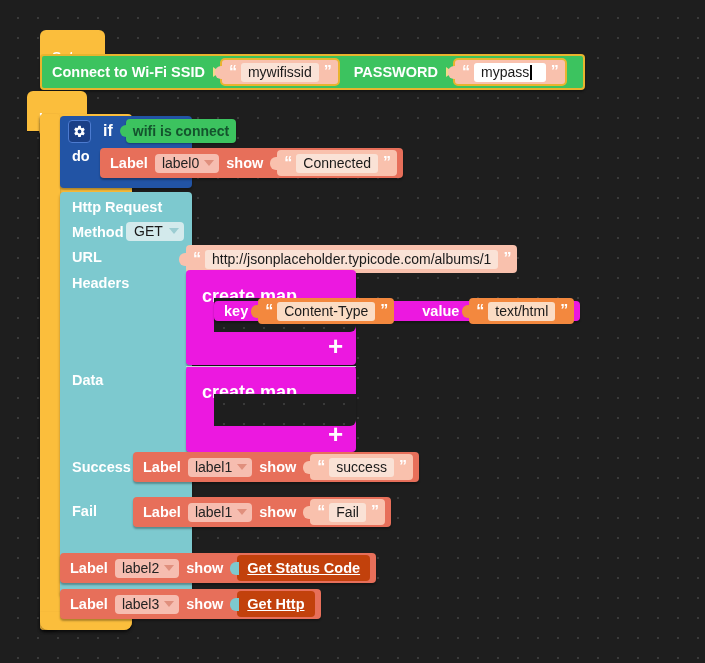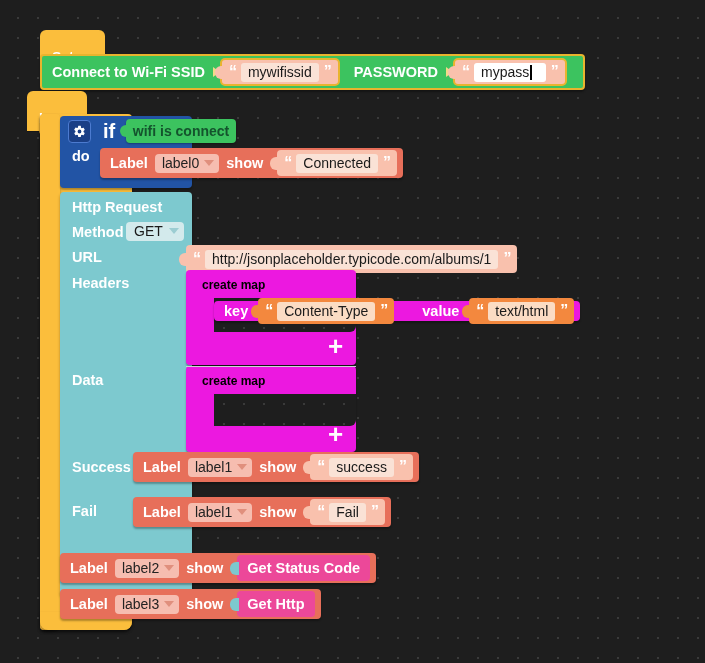--- a/index.html
+++ b/index.html
@@ -64,21 +64,21 @@
     box-shadow:0 2px 2px rgba(0,0,0,.3);
   }
   .ifrow{display:flex;align-items:center;height:28px;padding-left:8px;}
   .gear{
     width:21px;height:21px;border-radius:4px;
     background:#1a3f86;
     display:flex;align-items:center;justify-content:center;
     flex:0 0 auto;
     border:1px solid #4c7bd0;
   }
-  .iftxt{color:#fff;font-size:20px;font-weight:bold;margin-left:12px;}
+  .iftxt{color:#fff;font-size:16px;font-weight:bold;margin-left:12px;}
   .dotxt{color:#fff;font-size:14.5px;font-weight:bold;position:absolute;left:12px;top:32px;}
 
   .valgreen{
     position:absolute;
     background:#3cc35f;
     border-radius:4px;
     color:#14532d;font-size:14px;font-weight:bold;
     display:flex;align-items:center;justify-content:center;
     box-shadow:0 1px 2px rgba(0,0,0,.3);
   }
@@ -165,21 +165,21 @@
     border-top:6px solid #9ccdd2;
   }
 
   
   .cmap{
     position:absolute;
     background:#ec18e0;
     border-radius:4px;
     box-shadow:0 2px 2px rgba(0,0,0,.3);
   }
-  .cmap .t{color:#000000;font-size:12px;font-weight:bold;position:absolute;left:16px;top:8px;}
+  .cmap .t{color:#ffffff;font-size:18px;font-weight:bold;position:absolute;left:16px;top:16px;}
   .cmap .plus{color:#fff;font-size:26px;font-weight:bold;position:absolute;line-height:20px;}
   .cmap .slot{
     position:absolute;
     background:#1e1e1e;
     background-image:radial-gradient(circle, #3a3a3a 1px, transparent 1.2px);
     background-size:20px 20px;
     border-radius:0 0 6px 0;
   }
   .cmap .divider{position:absolute;background:#d0d0d8;height:1px;}
 
@@ -190,26 +190,27 @@
     border-radius:4px;
     display:flex;align-items:center;
     height:20px;padding-left:10px;
     box-shadow:0 2px 2px rgba(0,0,0,.3);
   }
   .kvblk .w{color:#fff;font-size:14.5px;font-weight:bold;}
 
   
   .valteal{
     position:relative;
-    background:#ec4899;
+    background:#c2410c;
     border-radius:4px;
     color:#fff;font-size:14.5px;font-weight:bold;
     display:flex;align-items:center;
     height:26px;padding:0 10px;
     margin-left:8px;
+    text-decoration:underline;
   }
   .valteal::before{
     content:"";position:absolute;left:-7px;top:50%;margin-top:-6px;
     width:9px;height:13px;background:#7dc9cf;border-radius:6px 0 0 6px;
   }
   .caret{
     width:0;height:0;
     border-top:5px solid transparent;
     border-bottom:5px solid transparent;
     border-left:7px solid #f2d98a;

